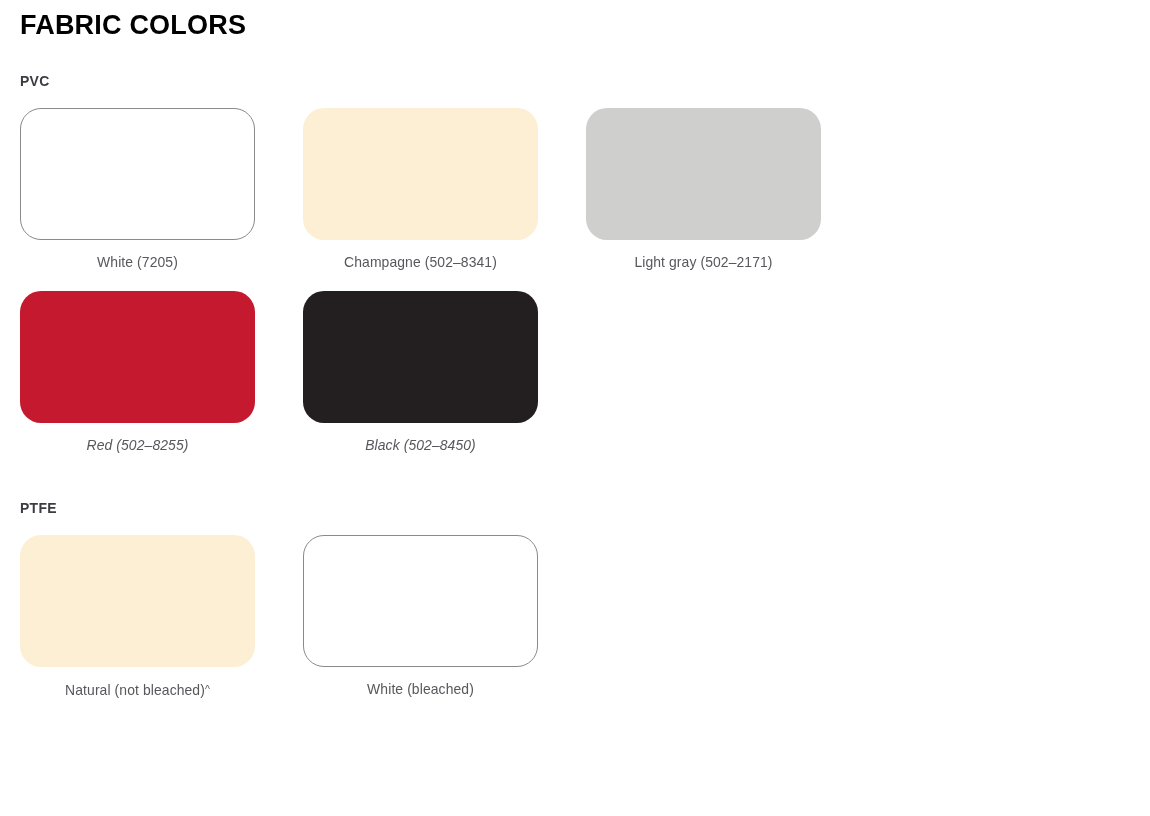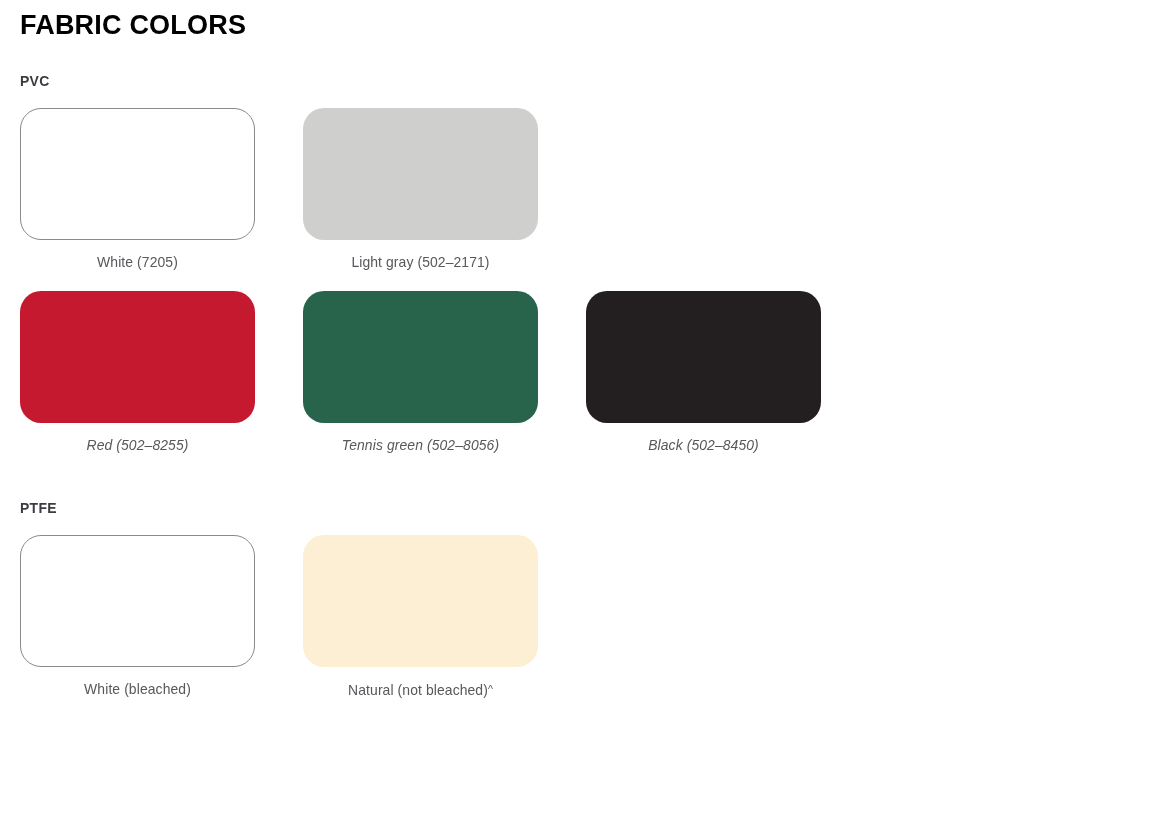--- a/index.html
+++ b/index.html
@@ -99,49 +99,49 @@
 
   <div class="section section-pvc">
     <div class="section-header">PVC</div>
 
     <div class="swatch-grid">
       <div class="swatch-cell">
         <div class="swatch-chip outlined" style="background: rgb(255, 255, 255);"></div>
         <div class="swatch-label">White (7205)</div>
       </div>
       <div class="swatch-cell">
+        <div class="swatch-chip" style="background: rgb(252, 239, 212);"></div>
+        <div class="swatch-label">Champagne (502–8341)</div>
+      </div>
+      <div class="swatch-cell">
         <div class="swatch-chip" style="background: rgb(207, 207, 206);"></div>
         <div class="swatch-label">Light gray (502–2171)</div>
       </div>
     </div>
 
     <div class="swatch-grid swatch-row-2">
       <div class="swatch-cell">
         <div class="swatch-chip" style="background: rgb(197, 25, 47);"></div>
         <div class="swatch-label">Red (502–8255)</div>
-      </div>
-      <div class="swatch-cell">
-        <div class="swatch-chip" style="background: rgb(40, 100, 75);"></div>
-        <div class="swatch-label">Tennis green (502–8056)</div>
       </div>
       <div class="swatch-cell">
         <div class="swatch-chip" style="background: rgb(35, 31, 32);"></div>
         <div class="swatch-label">Black (502–8450)</div>
       </div>
     </div>
   </div>
 
   <div class="section section-ptfe">
     <div class="section-header">PTFE</div>
 
     <div class="swatch-grid">
       <div class="swatch-cell">
+        <div class="swatch-chip" style="background: rgb(252, 239, 212);"></div>
+        <div class="swatch-label">Natural (not bleached)<sup>^</sup></div>
+      </div>
+      <div class="swatch-cell">
         <div class="swatch-chip outlined" style="background: rgb(255, 255, 255);"></div>
         <div class="swatch-label">White (bleached)</div>
-      </div>
-      <div class="swatch-cell">
-        <div class="swatch-chip" style="background: rgb(252, 239, 212);"></div>
-        <div class="swatch-label">Natural (not bleached)<sup>^</sup></div>
       </div>
     </div>
   </div>
 
 </div>
 
 </body></html>

